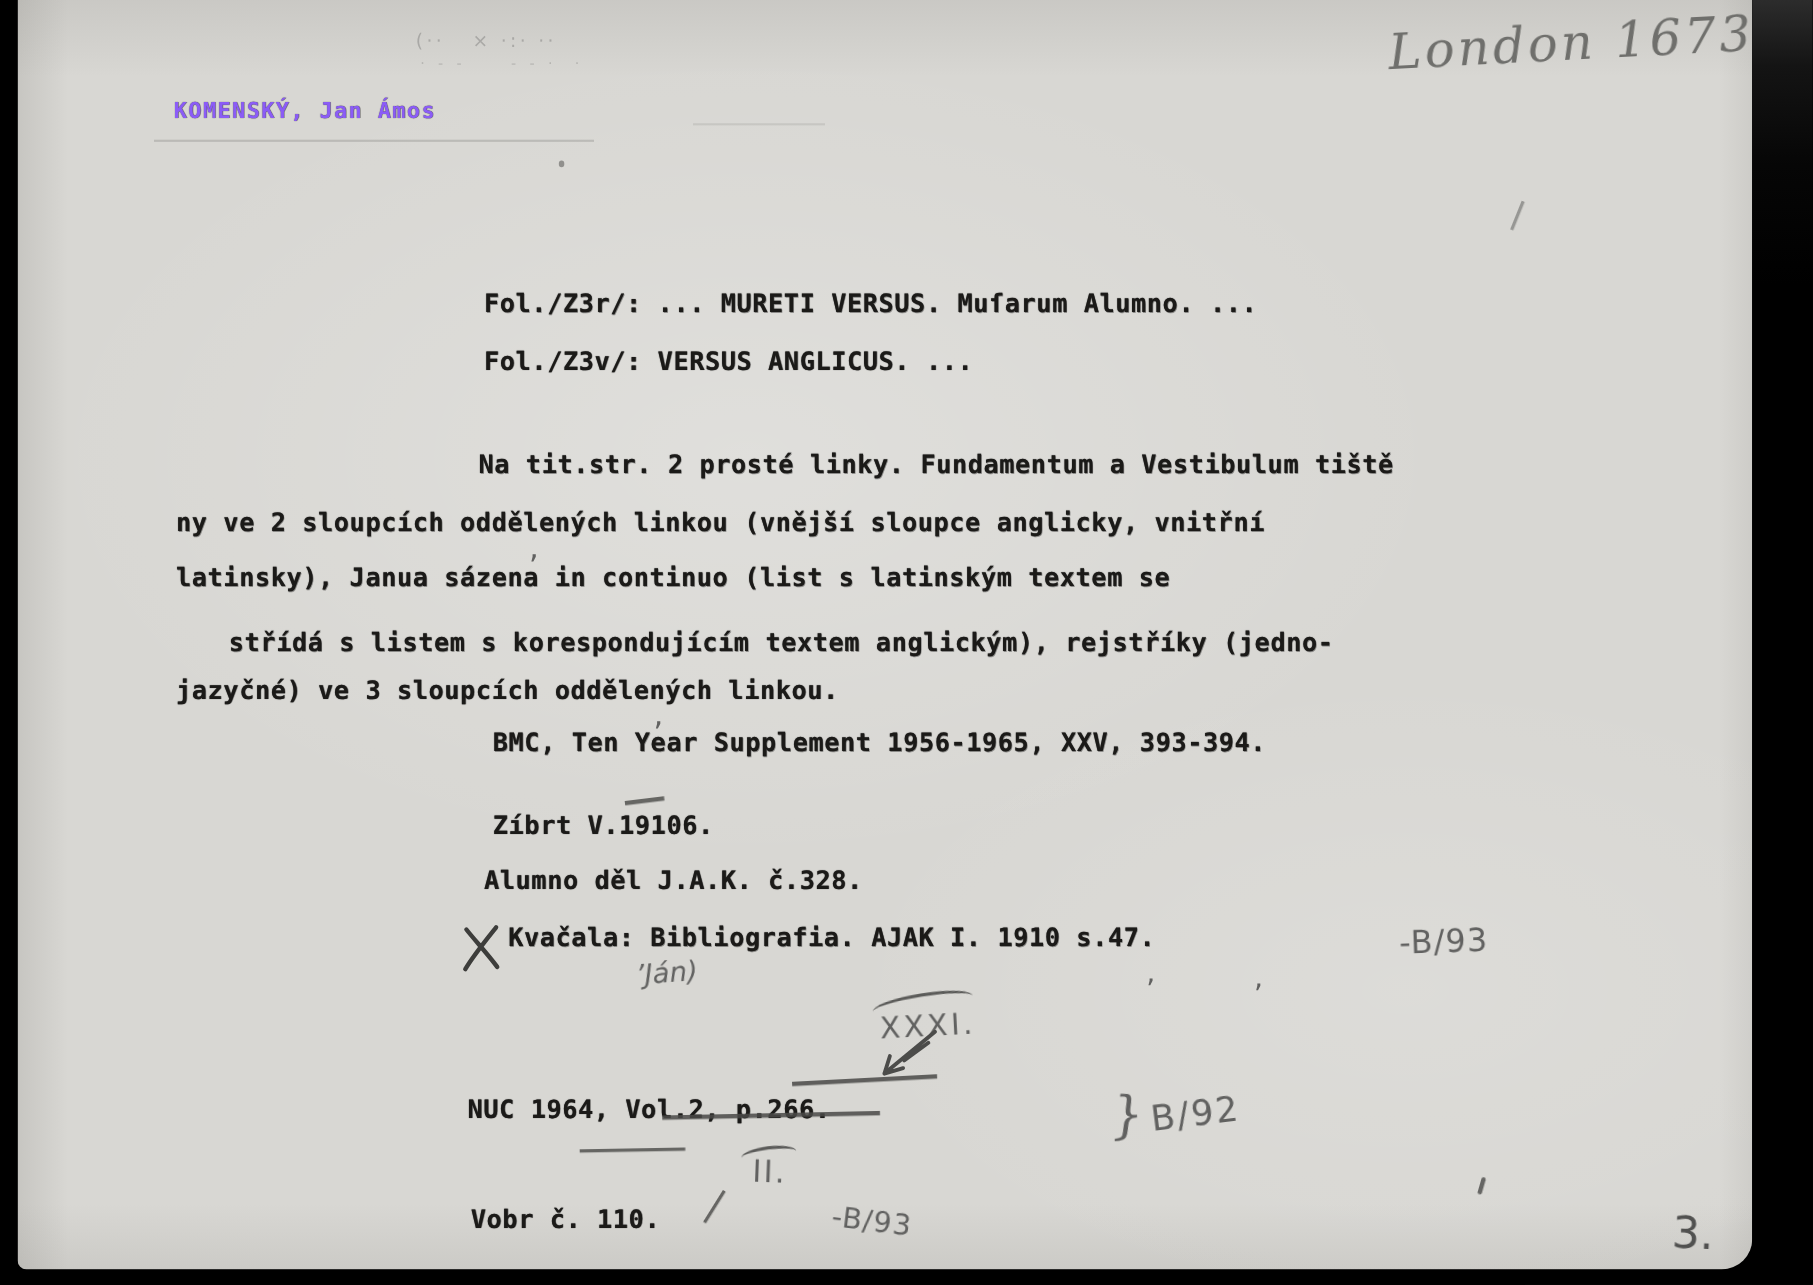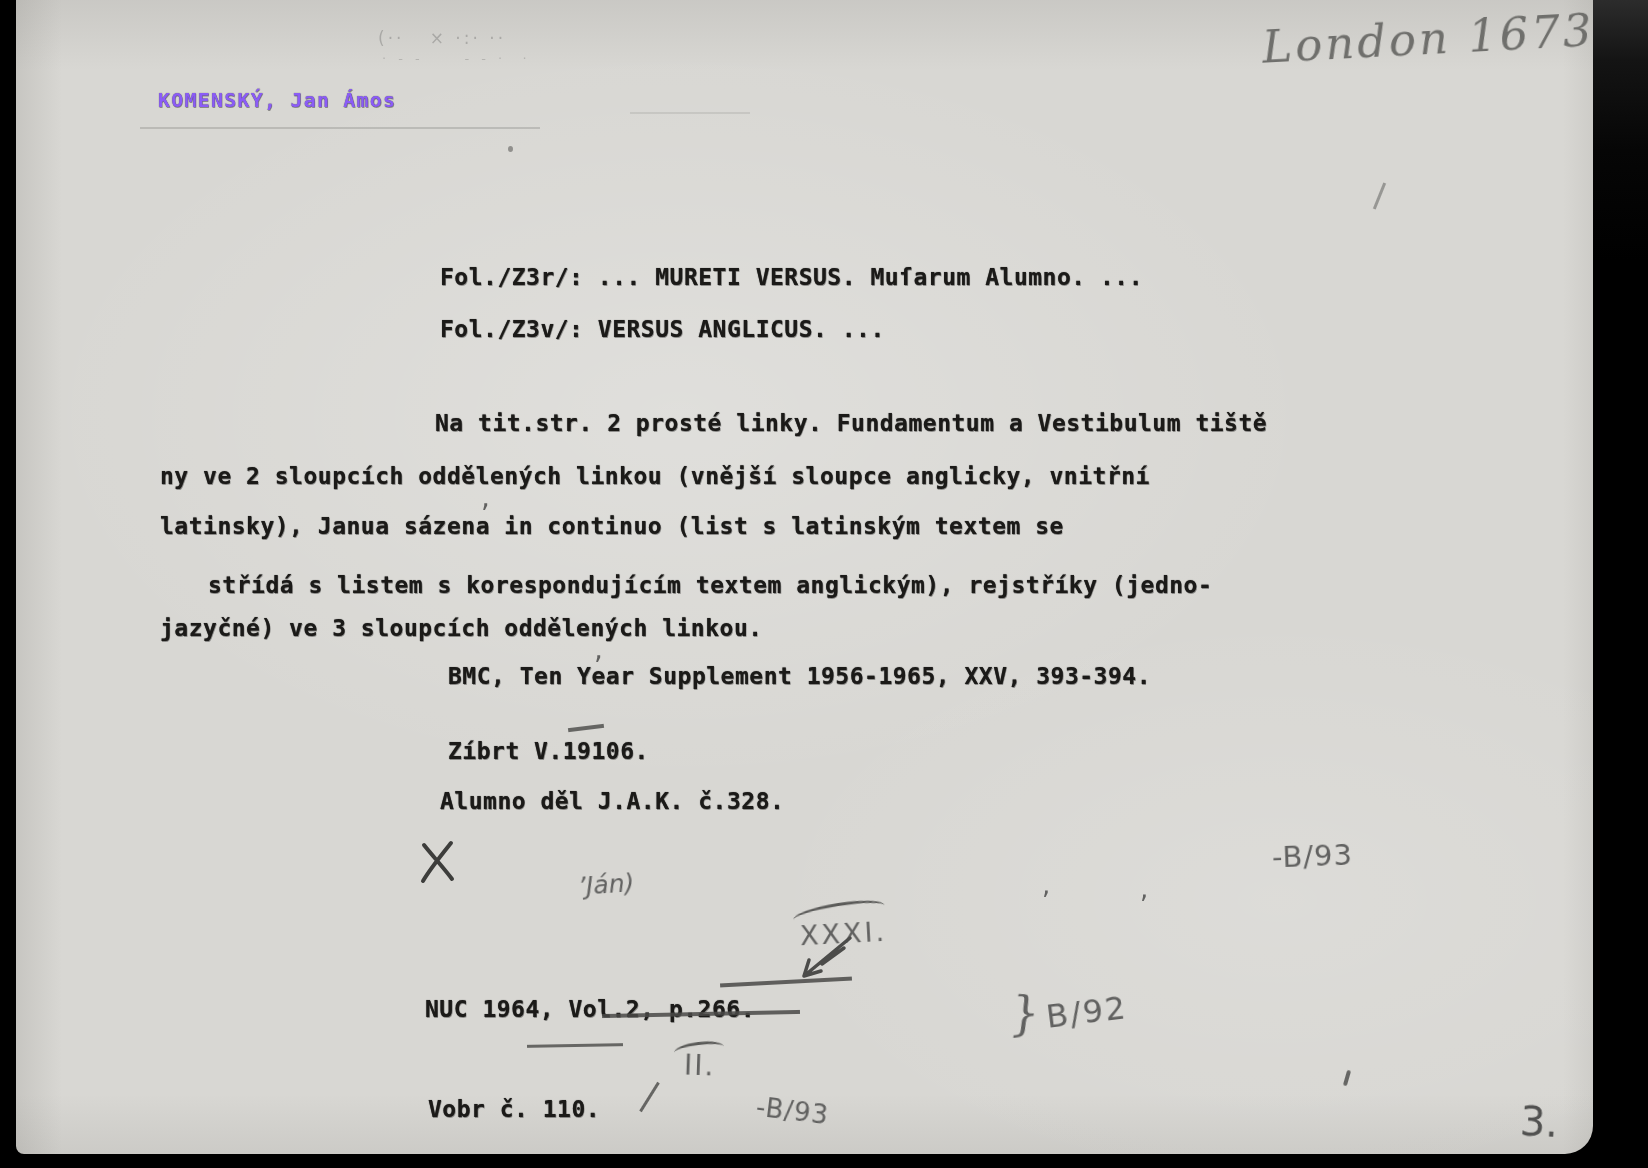--- a/index.html
+++ b/index.html
@@ -79,20 +79,21 @@
 
   <div class="hw" style="left:481px; top:484px; font-size:28px;">,</div>
   <div class="hw" style="left:594px; top:636px; font-size:28px;">,</div>
 
   <div class="t" style="left:448px; top:665px;">BMC, Ten Year Supplement 1956-1965, XXV, 393-394.</div>
   <div class="mark" style="left:568px; top:726px; width:36px; height:4px; transform:rotate(-7deg); opacity:.8;"></div>
 
   <div class="t" style="left:448px; top:740px;">Zíbrt V.19106.</div>
   <div class="t" style="left:440px; top:790px;">Alumno děl J.A.K. č.328.</div>
 
+  <div class="t" style="left:462px; top:842px;">Kvačala: Bibliografia. AJAK I. 1910 s.47.</div>
   <svg style="position:absolute; left:418px; top:838px;" width="40" height="48" viewBox="0 0 40 48">
     <path d="M6,7 C13,16 26,30 34,41 M33,5 C25,15 12,31 5,43" stroke="#3d3d3b" stroke-width="4" fill="none" stroke-linecap="round"></path>
   </svg>
   <div class="hw" style="left:578px; top:872px; font-size:25px; font-style:italic; transform:rotate(-4deg);">’Ján)</div>
   <div class="hw" style="left:1042px; top:872px; font-size:26px;">,</div>
   <div class="hw" style="left:1140px; top:876px; font-size:26px;">,</div>
   <div class="hw" style="left:1272px; top:842px; font-size:29px; transform:rotate(-2deg); letter-spacing:1px;">-B/93</div>
 
   <div class="arc" style="left:793px; top:903px; width:92px; height:16px; transform:rotate(-9deg);"></div>
   <div class="hw" style="left:800px; top:920px; font-size:27px; letter-spacing:3px; transform:rotate(-3deg);">XXXI.</div>

